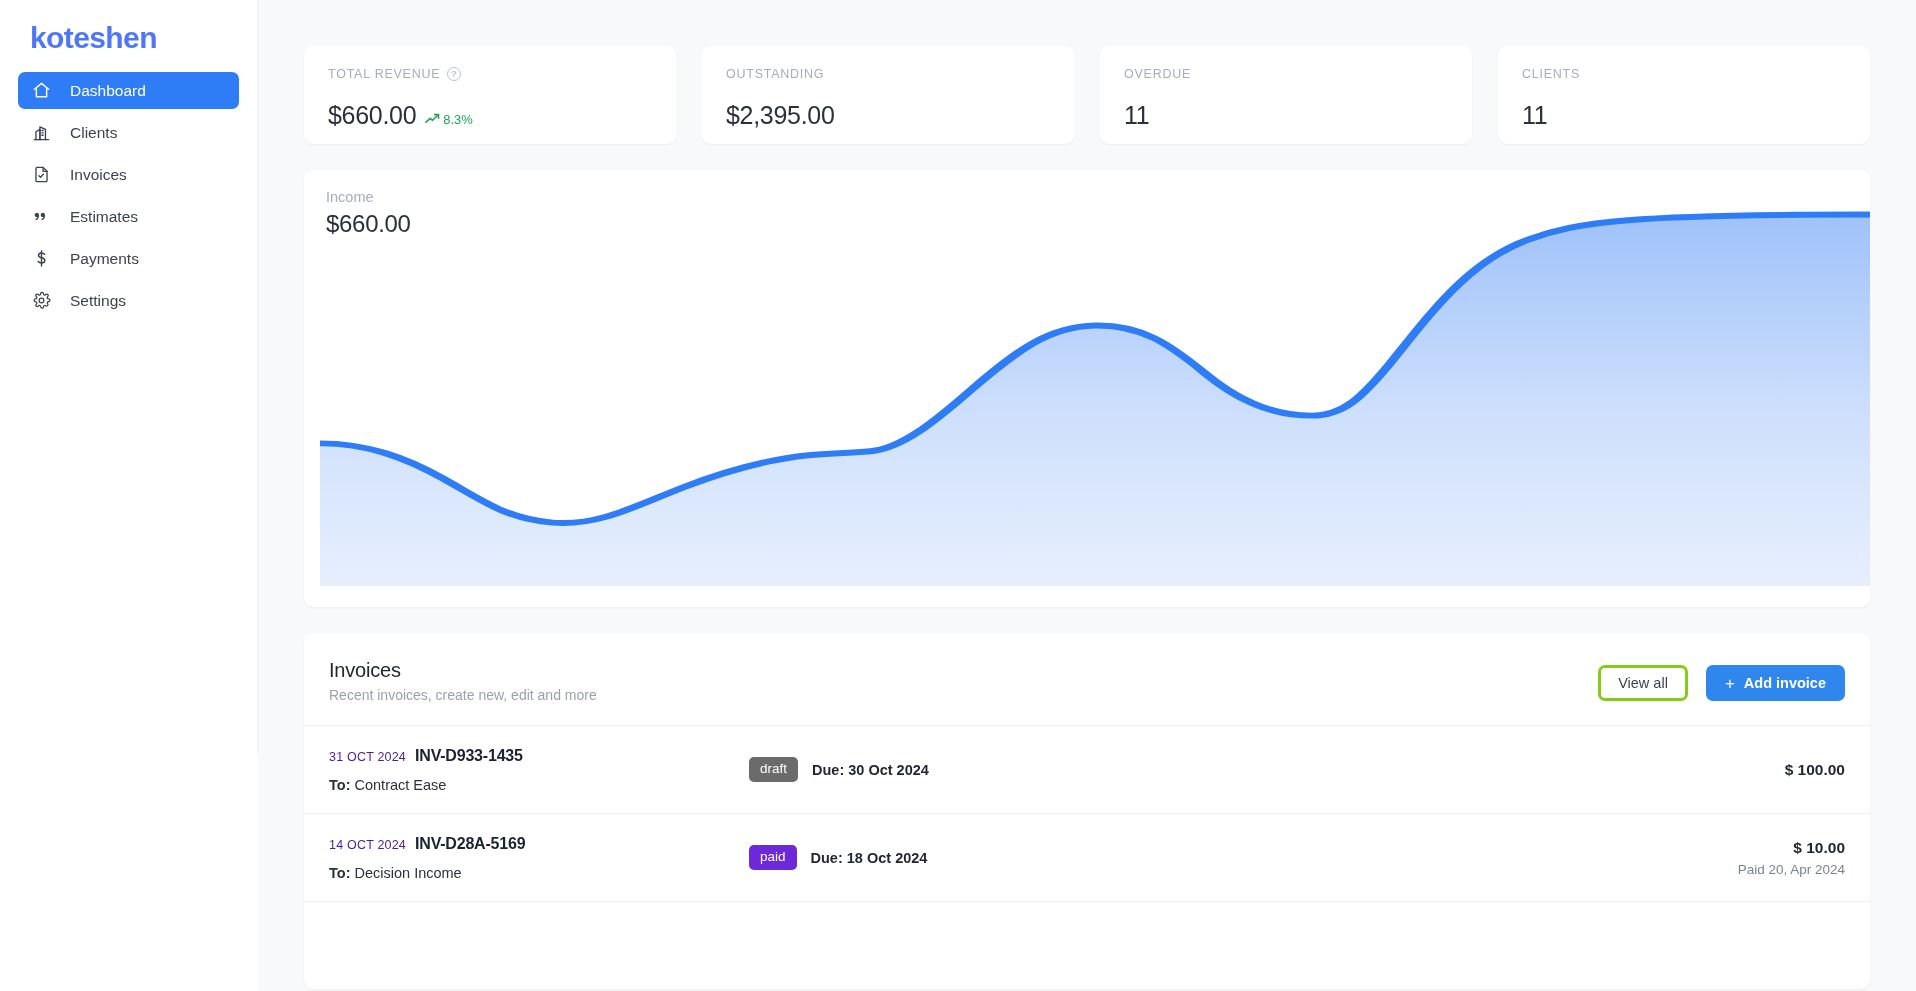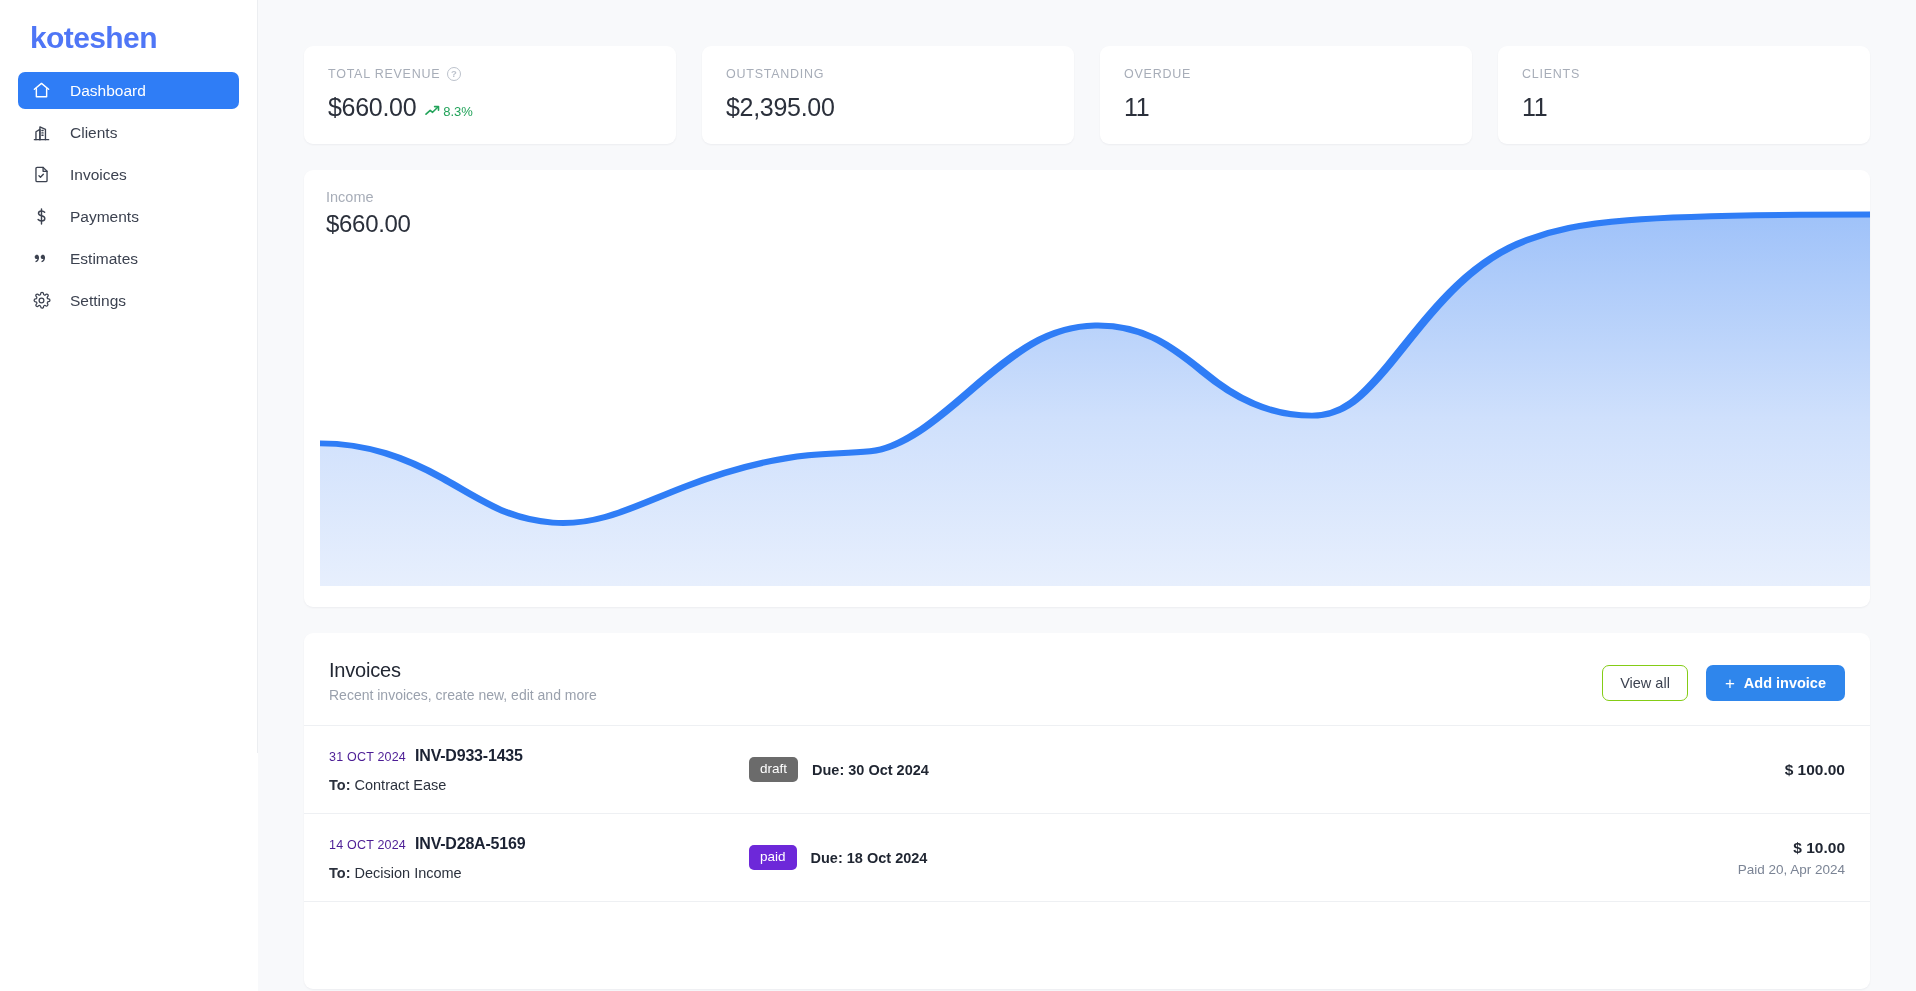--- a/index.html
+++ b/index.html
@@ -61,21 +61,21 @@
   
   .stats { display:flex; gap:26px; margin-bottom:26px; }
   .stat-card {
     background:#ffffff; border-radius:9px;
     height:98px; flex:1;
     padding:21px 24px 0 24px;
     box-shadow:0 1px 2px rgba(16,24,40,0.05);
   }
   .stat-label {
     font-size:12.5px; color:#a7adb8; letter-spacing:0.75px;
-    display:flex; align-items:flex-start; gap:7px; margin-bottom:12px;
+    display:flex; align-items:flex-start; gap:7px; margin-bottom:20px;
   }
   .info-icon {
     width:14px; height:14px; border-radius:50%;
     border:1.2px solid #bcc2cc; color:#bcc2cc;
     font-size:9.5px; line-height:12px; text-align:center; font-weight:bold;
   }
   .stat-value-row { display:flex; align-items:baseline; gap:9px; }
   .stat-value { font-size:25px; color:#2b303b; letter-spacing:-0.3px; }
   .stat-delta { font-size:13px; color:#22a35a; display:flex; align-items:center; gap:3px; }
 
@@ -99,21 +99,21 @@
     overflow:hidden;
   }
   .inv-head {
     display:flex; align-items:flex-start; justify-content:space-between;
     padding:26px 25px 22px 25px;
   }
   .inv-title { font-size:20px; color:#222733; margin-bottom:5px; letter-spacing:-0.2px; }
   .inv-sub { font-size:14px; color:#9aa1ad; }
   .inv-actions { display:flex; gap:18px; align-items:center; padding-top:6px; }
   .btn-ghost {
-    background:#fff; border:1px solid #84cc16; border-radius:7px;
+    background:#fff; border:3px solid #84cc16; border-radius:7px;
     height:36px; padding:0 17px; font-size:14.5px; color:#3c4250;
     cursor:pointer; font-family:inherit;
   }
   .btn-primary {
     background:#2f86ec; border:none; border-radius:7px;
     height:36px; padding:0 19px; font-size:14.5px; color:#fff;
     font-weight:bold; cursor:pointer; font-family:inherit;
     display:flex; align-items:center; gap:9px;
   }
   .plus { font-size:17px; font-weight:normal; line-height:1; }
@@ -179,35 +179,35 @@
               <path d="M14 3H6.5A1.5 1.5 0 0 0 5 4.5v15A1.5 1.5 0 0 0 6.5 21h11a1.5 1.5 0 0 0 1.5-1.5V8z"></path>
               <path d="M14 3v5h5"></path>
               <path d="M8.8 13.6l1.9 1.9 3.6-3.8"></path>
             </svg>
         </span>
         <span>Invoices</span>
       </div>
 
       <div class="nav-item">
         <span class="nav-icon">
+          <svg viewBox="0 0 24 24" fill="currentColor">
+              <path d="M6.2 7.2c-1.6 0-2.8 1.2-2.8 2.8 0 1.5 1.1 2.7 2.6 2.7.3 0 .6 0 .8-.1-.3 1.3-1.3 2.3-2.6 2.7l.5 1.5c2.5-.7 4.2-2.9 4.2-5.7 0-2.4-1.2-3.9-2.7-3.9zm7.6 0c-1.6 0-2.8 1.2-2.8 2.8 0 1.5 1.1 2.7 2.6 2.7.3 0 .6 0 .8-.1-.3 1.3-1.3 2.3-2.6 2.7l.5 1.5c2.5-.7 4.2-2.9 4.2-5.7 0-2.4-1.2-3.9-2.7-3.9z"></path>
+            </svg>
+        </span>
+        <span>Estimates</span>
+      </div>
+
+      <div class="nav-item">
+        <span class="nav-icon">
           <svg viewBox="0 0 24 24" fill="none" stroke="currentColor" stroke-width="1.8" stroke-linecap="round" stroke-linejoin="round">
               <path d="M12 2.5v19"></path>
               <path d="M16 6.6c-.9-1-2.3-1.6-4-1.6-2.3 0-3.8 1.2-3.8 2.9 0 1.9 1.6 2.6 3.9 3.2 2.5.6 4.1 1.4 4.1 3.4 0 1.9-1.7 3.1-4.2 3.1-1.9 0-3.4-.7-4.3-1.8"></path>
             </svg>
         </span>
         <span>Payments</span>
-      </div>
-
-      <div class="nav-item">
-        <span class="nav-icon">
-          <svg viewBox="0 0 24 24" fill="currentColor">
-              <path d="M6.2 7.2c-1.6 0-2.8 1.2-2.8 2.8 0 1.5 1.1 2.7 2.6 2.7.3 0 .6 0 .8-.1-.3 1.3-1.3 2.3-2.6 2.7l.5 1.5c2.5-.7 4.2-2.9 4.2-5.7 0-2.4-1.2-3.9-2.7-3.9zm7.6 0c-1.6 0-2.8 1.2-2.8 2.8 0 1.5 1.1 2.7 2.6 2.7.3 0 .6 0 .8-.1-.3 1.3-1.3 2.3-2.6 2.7l.5 1.5c2.5-.7 4.2-2.9 4.2-5.7 0-2.4-1.2-3.9-2.7-3.9z"></path>
-            </svg>
-        </span>
-        <span>Estimates</span>
       </div>
 
       <div class="nav-item">
         <span class="nav-icon">
           <svg viewBox="0 0 24 24" fill="none" stroke="currentColor" stroke-width="1.6" stroke-linecap="round" stroke-linejoin="round">
               <circle cx="12" cy="12" r="3"></circle>
               <path d="M19.4 14.4a1.5 1.5 0 0 0 .3 1.7l.1.1a1.8 1.8 0 0 1-2.5 2.5l-.1-.1a1.5 1.5 0 0 0-1.7-.3 1.5 1.5 0 0 0-.9 1.4v.2a1.8 1.8 0 0 1-3.6 0v-.1a1.5 1.5 0 0 0-1-1.4 1.5 1.5 0 0 0-1.7.3l-.1.1a1.8 1.8 0 1 1-2.5-2.5l.1-.1a1.5 1.5 0 0 0 .3-1.7 1.5 1.5 0 0 0-1.4-.9h-.2a1.8 1.8 0 0 1 0-3.6h.1a1.5 1.5 0 0 0 1.4-1 1.5 1.5 0 0 0-.3-1.7l-.1-.1a1.8 1.8 0 1 1 2.5-2.5l.1.1a1.5 1.5 0 0 0 1.7.3h.1a1.5 1.5 0 0 0 .9-1.4v-.2a1.8 1.8 0 0 1 3.6 0v.1a1.5 1.5 0 0 0 .9 1.4 1.5 1.5 0 0 0 1.7-.3l.1-.1a1.8 1.8 0 1 1 2.5 2.5l-.1.1a1.5 1.5 0 0 0-.3 1.7v.1a1.5 1.5 0 0 0 1.4.9h.2a1.8 1.8 0 0 1 0 3.6h-.1a1.5 1.5 0 0 0-1.4.9z"></path>
             </svg>
         </span>
         <span>Settings</span>

